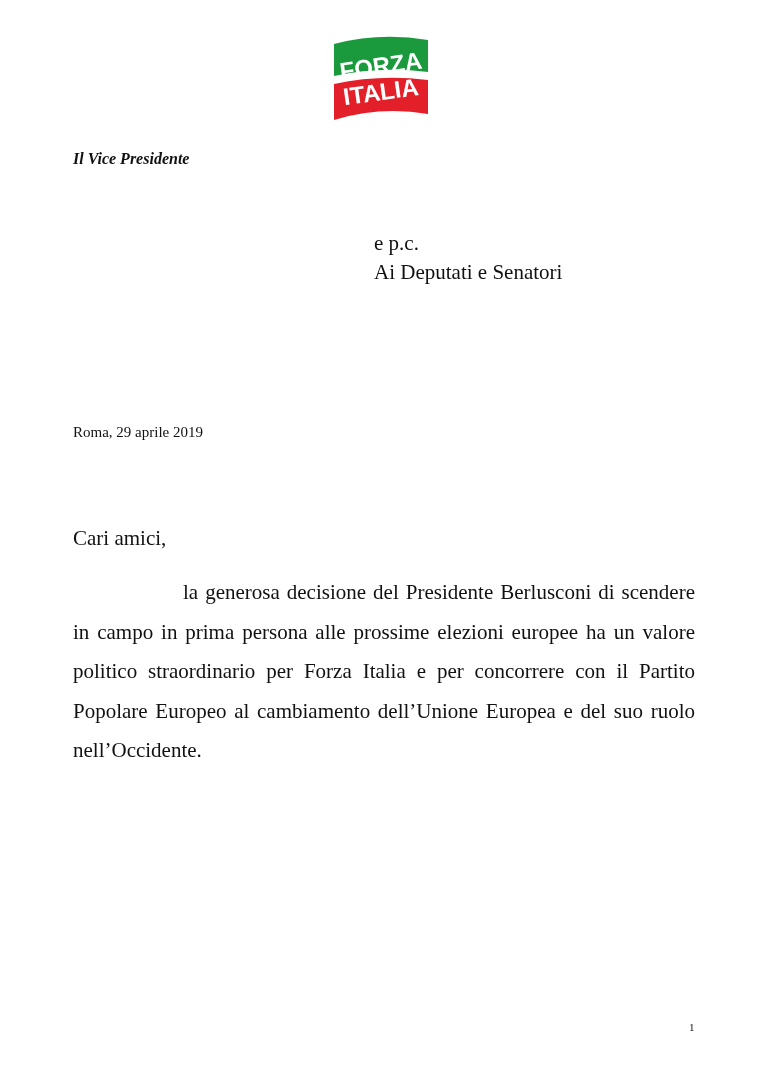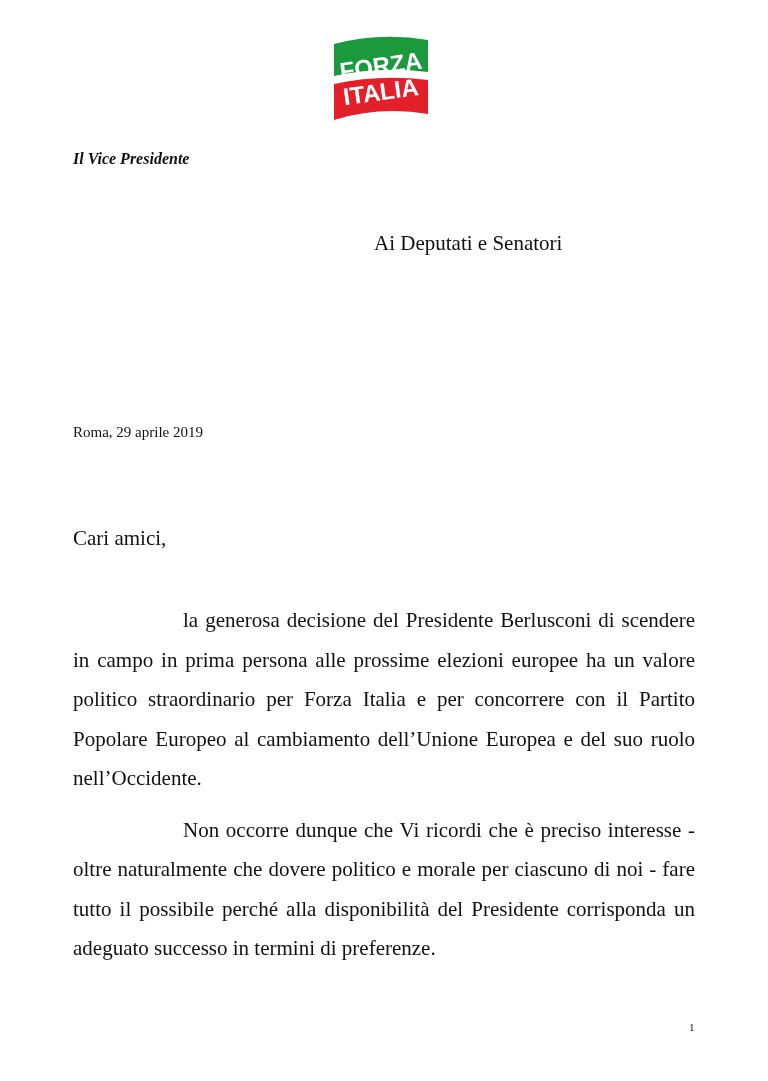--- a/index.html
+++ b/index.html
@@ -5,46 +5,46 @@
     html, body { margin: 0; padding: 0; background: #ffffff; }
     body { width: 768px; height: 1081px; position: relative; overflow: hidden;
            font-family: "Liberation Serif", "DejaVu Serif", serif; color: #111; }
     .logo { position: absolute; left: 330px; top: 34px; width: 102px; height: 88px; }
     .vice { position: absolute; left: 73px; top: 150px; font-size: 16px;
             font-style: italic; font-weight: bold; }
     .recipients { position: absolute; left: 374px; top: 229px; font-size: 21px; line-height: 29px; }
     .recipients div { white-space: nowrap; }
     .date { position: absolute; left: 73px; top: 424px; font-size: 15px; }
     .greeting { position: absolute; left: 73px; top: 526px; font-size: 21px; }
-    .body { position: absolute; left: 73px; top: 573px; width: 622px; font-size: 21px; line-height: 39.5px; margin-top: 28px; }
+    .body { position: absolute; left: 73px; top: 573px; width: 622px; font-size: 21px; line-height: 39.5px; }
     .para { text-align: justify; text-indent: 110px; margin: 0; }
     .para + .para { margin-top: 12px; }
     .pagenum { position: absolute; left: 689px; top: 1021px; font-size: 11px; }
   </style>
 </head>
 <body>
 
 <div class="logo">
   <svg width="102" height="88" viewBox="0 0 102 88">
     <path d="M4 10 Q50 -2 98 6 L98 44 Q50 38 4 48 Z" fill="#1a9a3c"></path>
     <path d="M4 42 Q50 32 98 38 L98 50 Q50 44 4 54 Z" fill="#ffffff"></path>
     <path d="M4 50 Q50 40 98 46 L98 80 Q50 72 4 86 Z" fill="#e3202a"></path>
     <text x="52" y="40" text-anchor="middle" font-family="Liberation Sans, sans-serif" font-weight="bold" font-size="24" fill="#ffffff" transform="rotate(-8 52 40)">FORZA</text>
     <text x="52" y="66" text-anchor="middle" font-family="Liberation Sans, sans-serif" font-weight="bold" font-size="24" fill="#ffffff" transform="rotate(-8 52 66)">ITALIA</text>
   </svg>
 </div>
 
 <div class="vice">Il Vice Presidente</div>
 
 <div class="recipients">
+  <div>e p.c.</div>
   <div>Ai Deputati e Senatori</div>
 </div>
 
 <div class="date">Roma, 29 aprile 2019</div>
 
 <div class="greeting">Cari amici,</div>
 
 <div class="body">
   <p class="para">la generosa decisione del Presidente Berlusconi di scendere in campo in prima persona alle prossime elezioni europee ha un valore politico straordinario per Forza Italia e per concorrere con il Partito Popolare Europeo al cambiamento dell’Unione Europea e del suo ruolo nell’Occidente.</p>
-  <p class="para">Non occorre dunque che Vi ricordi che è preciso interesse - oltre naturalmente che dovere politico e morale per ciascuno di noi - fare tutto il possibile perché alla disponibilità del Presidente corrisponda un adeguato successo in termini di preferenze.</p>
 </div>
 
 <div class="pagenum">1</div>
 
 </body></html>

